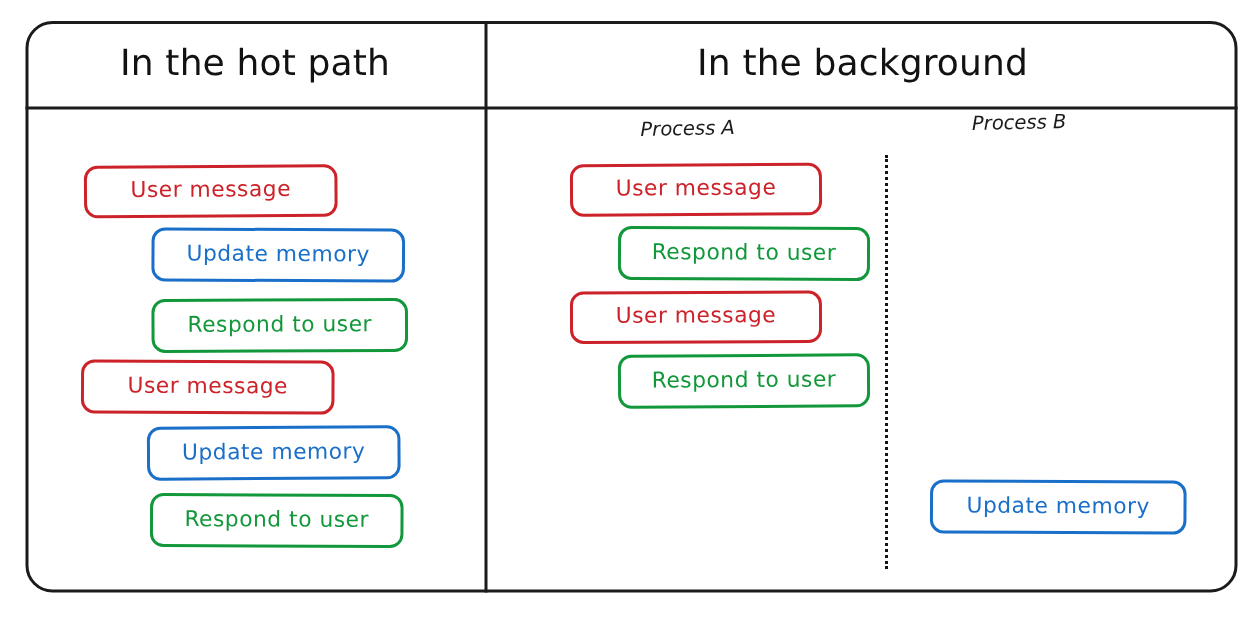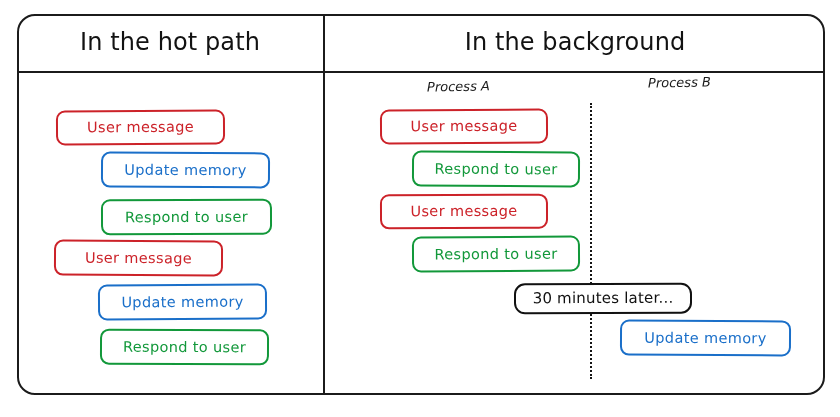--- a/index.html
+++ b/index.html
@@ -141,21 +141,18 @@
   <div class="pill c-green j2" style="left:412px;top:151px;width:168px;height:36px;">
     <span>Respond to user</span>
   </div>
   <div class="pill c-red j3" style="left:380px;top:194px;width:168px;height:35px;">
     <span>User message</span>
   </div>
   <div class="pill c-green j1" style="left:412px;top:236px;width:168px;height:36px;">
     <span>Respond to user</span>
   </div>
 
-  <div class="pill c-black j3" style="left:514px;top:283px;width:178px;height:31px;">
-    <span>30 minutes later...</span>
-  </div>
 
   <div class="pill c-blue j2" style="left:620px;top:320px;width:171px;height:36px;">
     <span>Update memory</span>
   </div>
 
 </div>
 
 </body></html>

